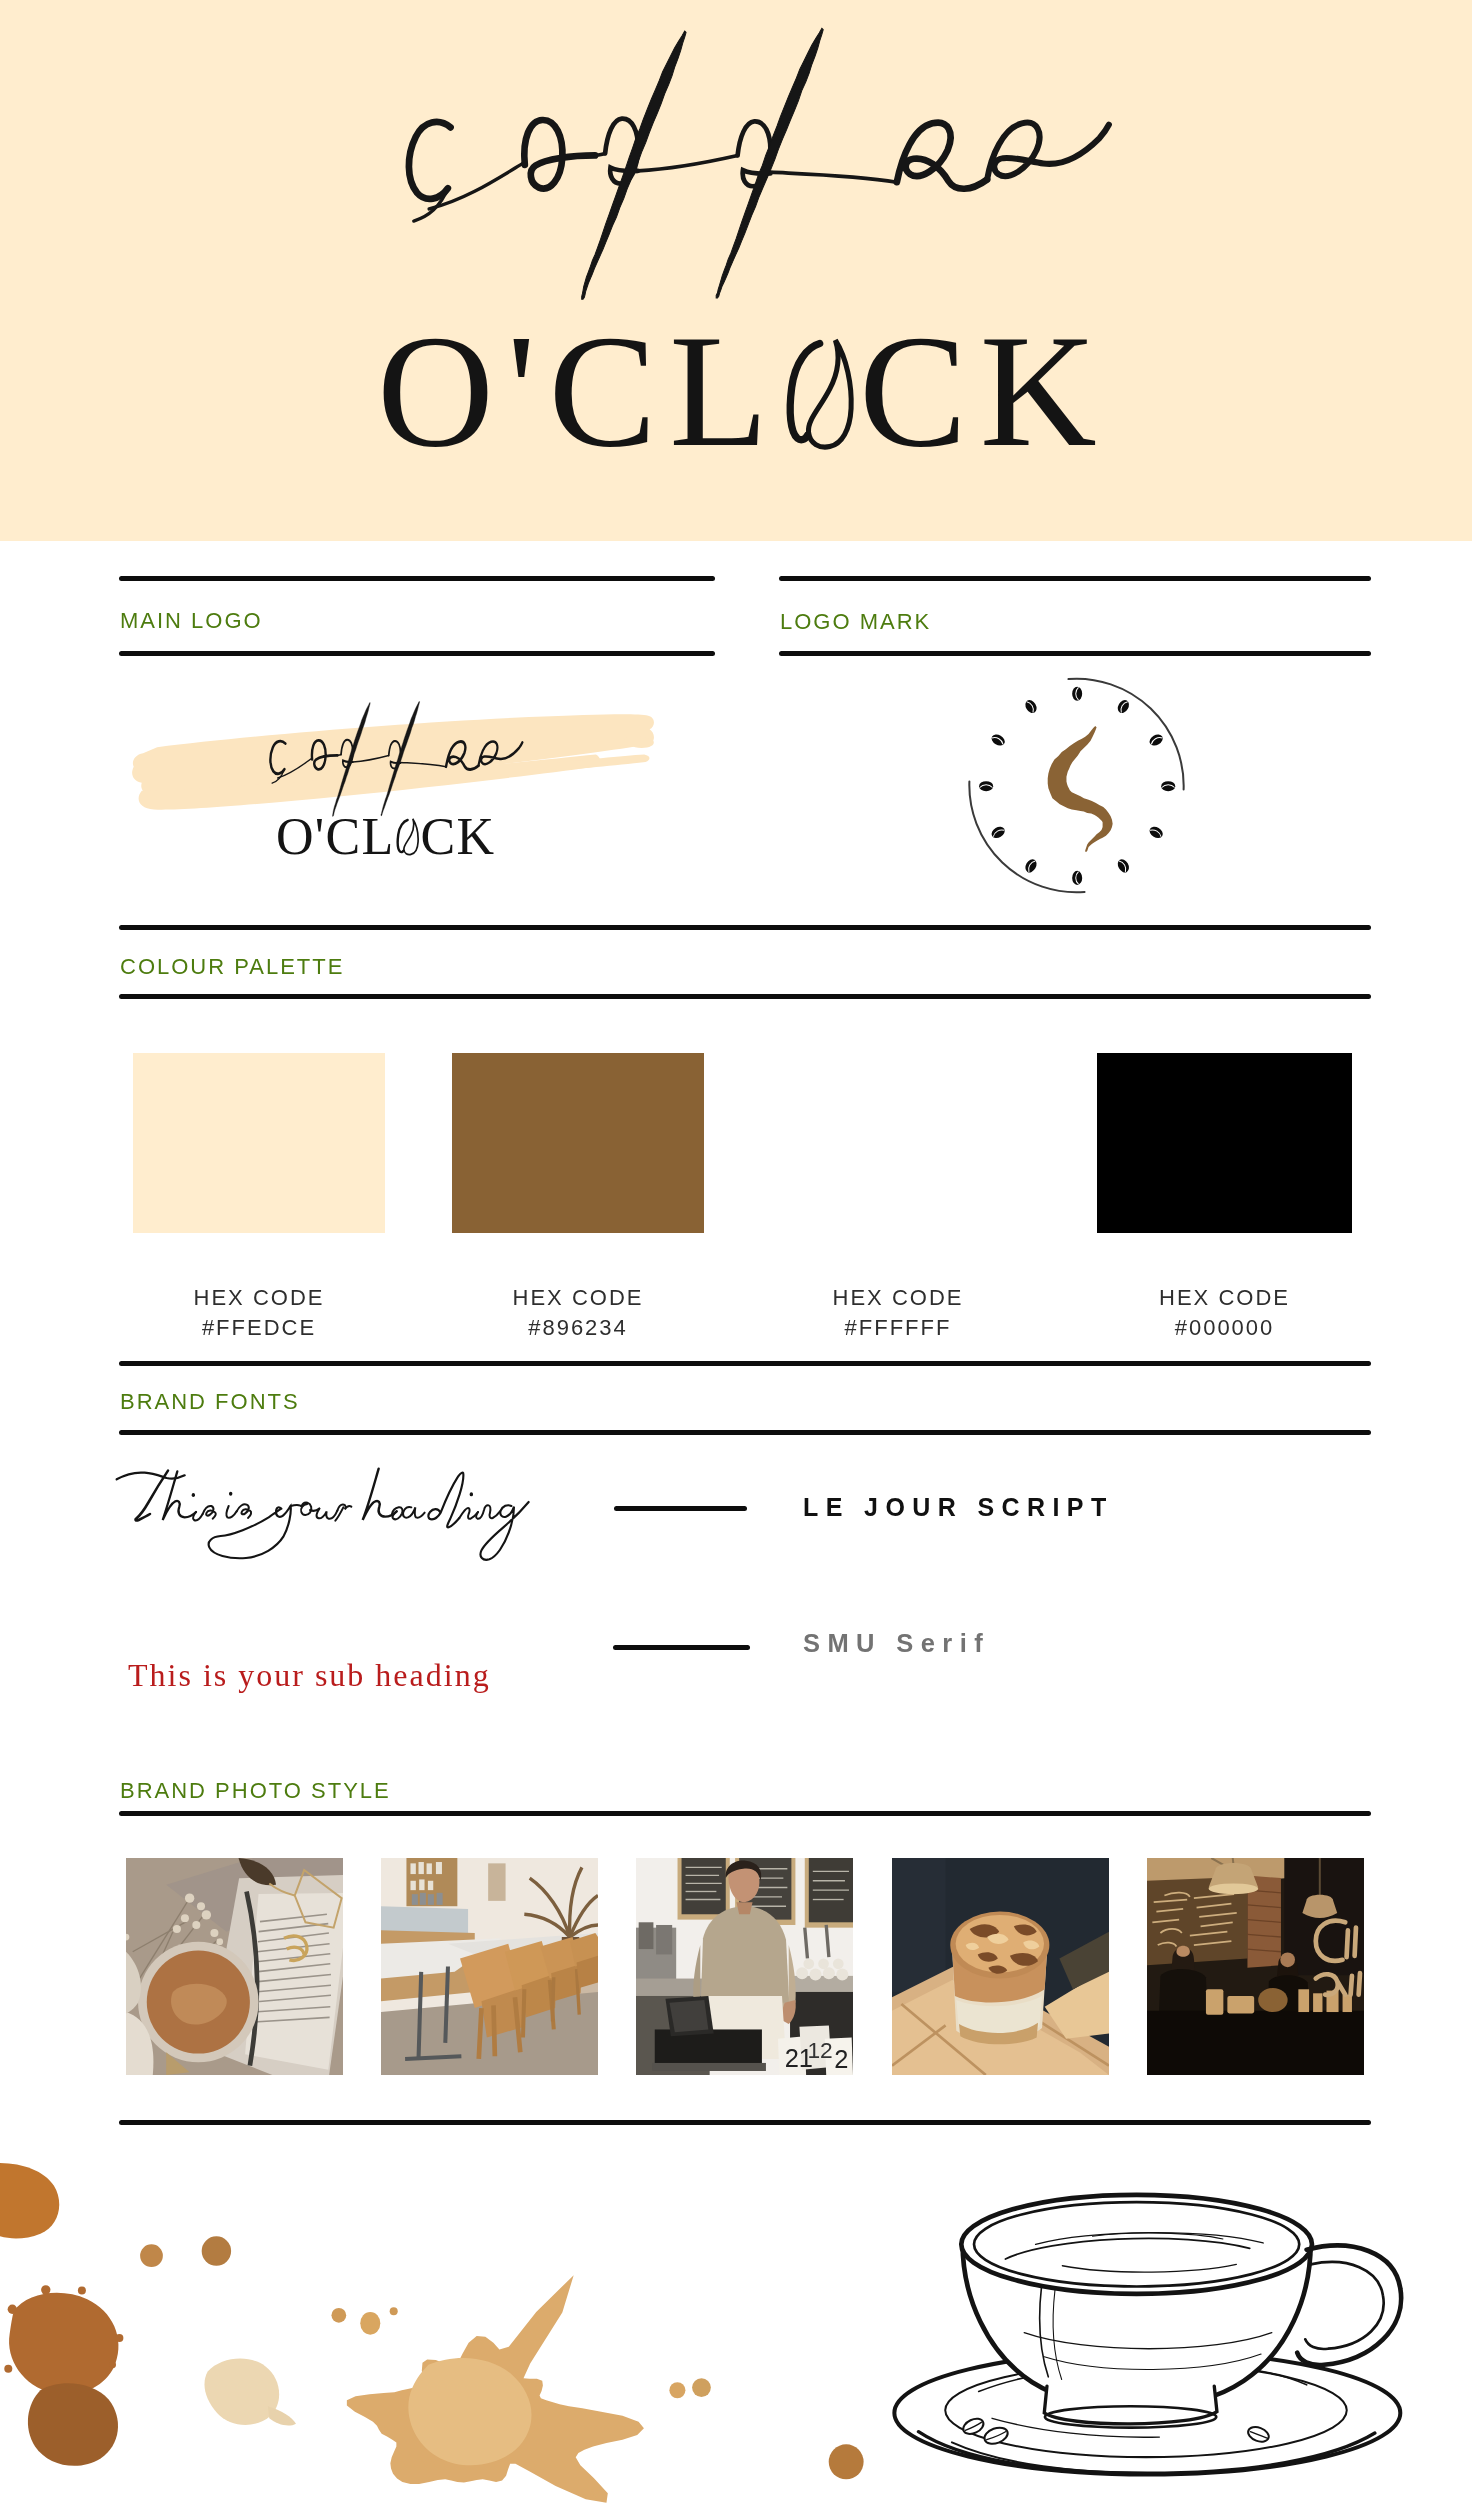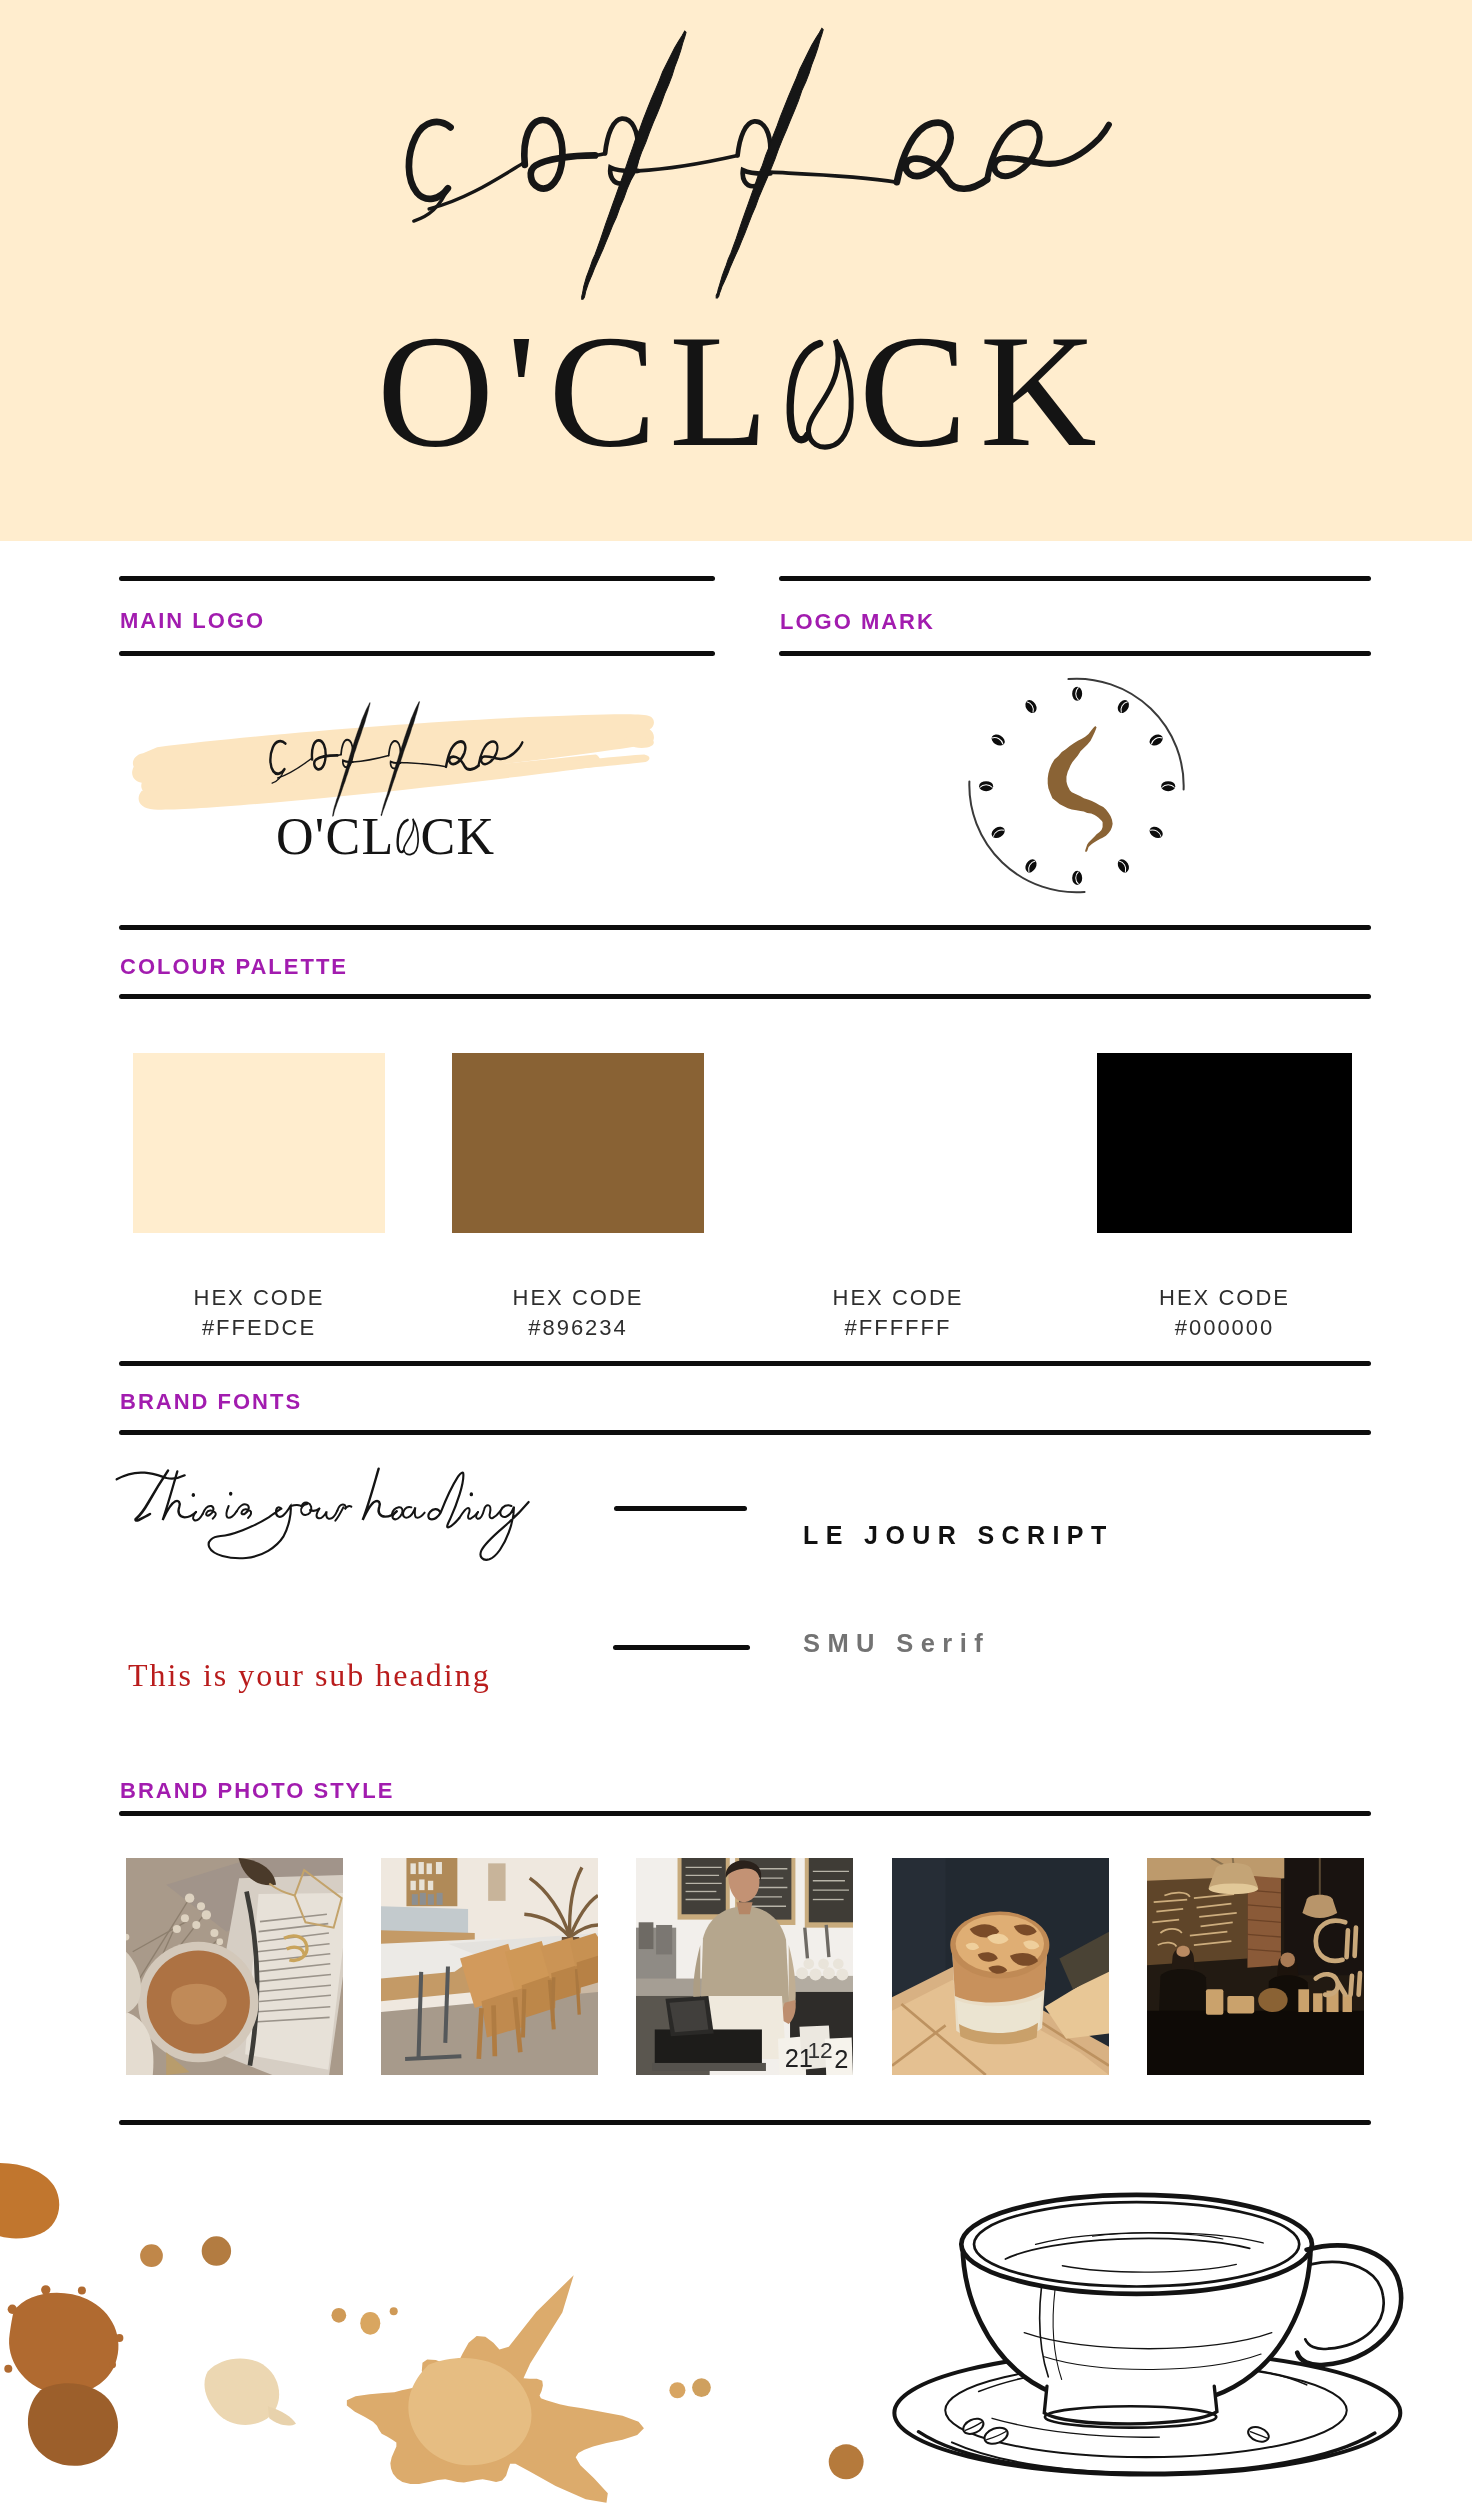--- a/index.html
+++ b/index.html
@@ -1,19 +1,19 @@
 <!DOCTYPE html>
 <html style="font-size:10.7px"><head>
 <meta charset="utf-8">
 <style>
   html,body{margin:0;padding:0;}
   body{width:1473px;height:2512px;position:relative;background:#ffffff;font-family:"Liberation Sans",sans-serif;overflow:hidden;}
   .abs{position:absolute;}
   .rule{position:absolute;height:4.7px;background:#0d0d0d;border-radius:2.7px;}
-  .seclabel{position:absolute;color:#a21caf;font-weight:bold;font-size:22px;letter-spacing:2px;}
+  .seclabel{position:absolute;color:#4d7c0f;font-weight:normal;font-size:22px;letter-spacing:2px;}
   .hexl{position:absolute;color:#2e2e2e;font-size:22px;letter-spacing:2px;text-align:center;line-height:30px;margin-top:28px;}
 </style>
 </head>
 <body>
 
 <div class="abs" style="left:0;top:0;width:1473px;height:541px;background:#ffedce;"></div>
 
 <svg class="abs" style="left:402px;top:27px;" width="720" height="281" viewBox="0 0 1075 420">
 <defs>
 <g id="coffeescript" fill="none" stroke="#161616" stroke-width="6" stroke-linecap="round">
@@ -184,21 +184,21 @@
   <path d="M 536,42 L 536,43" stroke-width="5"></path>
 
   <path d="M 546,69 C 543,74 542,78 545,79 C 549,80 553,74 555,66 C 556,61 559,58 562,59 C 565,60 565,65 564,70 C 562,76 564,79 568,78 C 572,76 576,72 579,68"></path>
 
   <path d="M 596,60 C 590,57 583,60 580,67 C 578,73 582,78 588,76 C 594,74 598,67 600,61 C 600,70 598,84 592,100 C 585,119 574,136 563,140 C 553,143 547,136 551,127 C 556,116 570,104 584,92 C 598,80 612,66 622,54" stroke-width="3.2"></path>
 </g>
 </svg>
 
 <div class="rule" style="left:614px;top:1506px;width:133px;height:5.4px;"></div>
 
-<div class="abs" style="left:803px;top:1493px;color:#111;font-weight:bold;font-size:25px;letter-spacing:7.4px;margin-top:28px;">LE JOUR SCRIPT</div>
+<div class="abs" style="left:803px;top:1493px;color:#111;font-weight:bold;font-size:25px;letter-spacing:7.4px;">LE JOUR SCRIPT</div>
 
 <div class="abs" style="left:128px;top:1657px;color:#b91c1c;font-family:'Liberation Serif',serif;font-size:32px;letter-spacing:2px;white-space:nowrap;" id="subhead">This is your sub heading</div>
 
 <div class="rule" style="left:613px;top:1645px;width:137px;height:5.4px;"></div>
 
 <div class="abs" style="left:803px;top:1629px;color:#737373;font-weight:bold;font-size:25.5px;letter-spacing:7.4px;">SMU Serif</div>
 
 <div class="seclabel" style="left:120px;top:1764px;margin-top:14px;">BRAND PHOTO STYLE</div>
 
 <div class="rule" style="left:119px;top:1811px;width:1252px;"></div>

